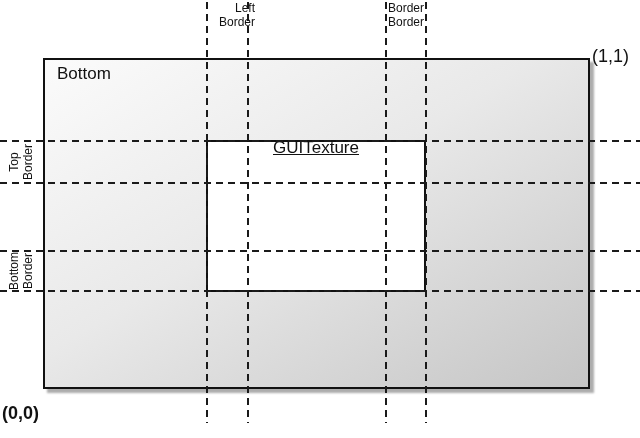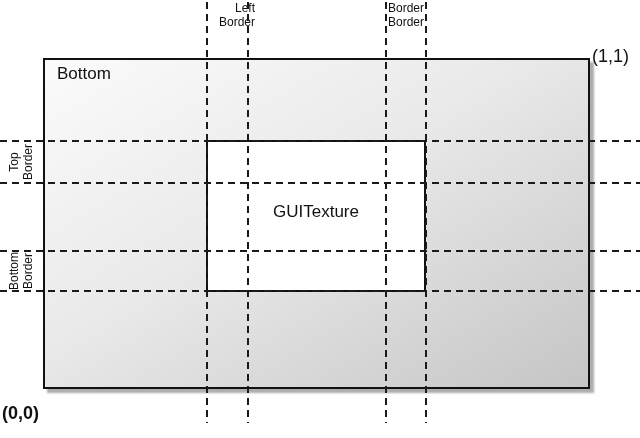--- a/index.html
+++ b/index.html
@@ -37,22 +37,23 @@
   }
 
   
   .texture-rect {
     position: absolute;
     left: 206px; top: 140px;
     width: 216px; height: 148px;
     border: 2px solid var(--outline, #111111);
     background: var(--texture-fill, #ffffff);
     display: flex;
-    align-items: center;
+    align-items: flex-start;
     justify-content: center;
+    text-decoration: underline;
   }
   .texture-label {
     font-size: 17px;
     transform: translateY(-4px);
   }
 
   
   .v-dash {
     position: absolute;
     top: 2px;

